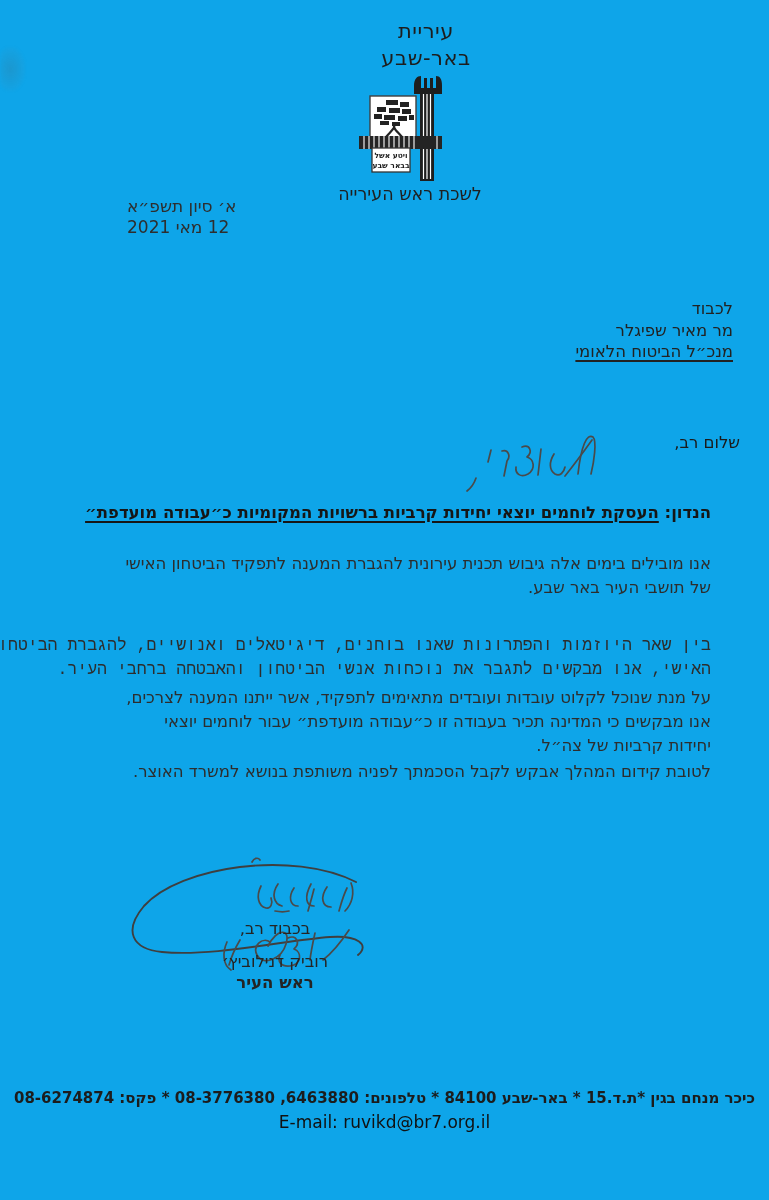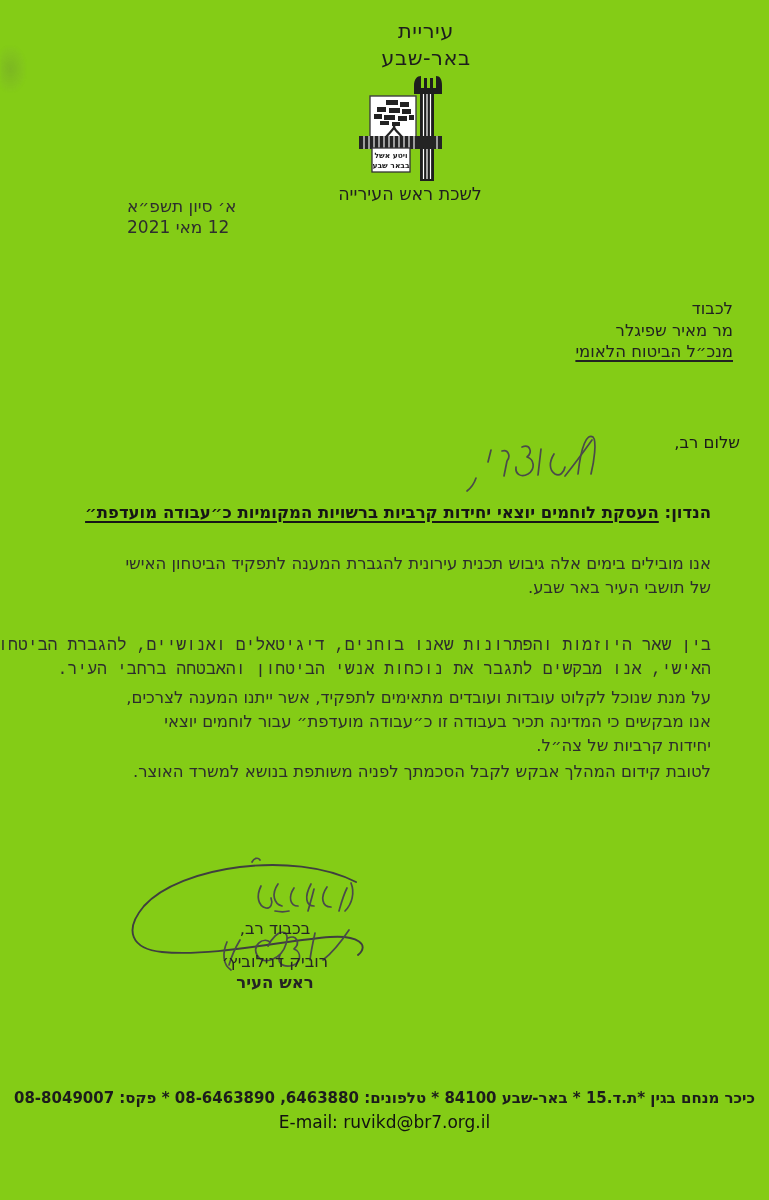--- a/index.html
+++ b/index.html
@@ -1,18 +1,18 @@
 <!DOCTYPE html>
 <html lang="he"><head>
 <meta charset="utf-8">
 <style>
   html,body{margin:0;padding:0;background:#e8e8e8;}
   .page{
     position:relative;width:769px;height:1200px;margin:0 auto;
-    background:#84cc16;overflow:hidden;
+    background:#0ea5e9;overflow:hidden;
     font-family:"DejaVu Sans",sans-serif;color:#2a2a2a;direction:rtl;
   }
   .abs{position:absolute;}
   .center{text-align:center;}
   .smudge{
     position:absolute;left:0px;top:46px;width:26px;height:46px;
     background:radial-gradient(ellipse at 40% 50%, rgba(90,90,90,0.18), rgba(120,120,120,0.05) 60%, transparent 75%);
     filter:blur(1px);
   }
   
@@ -176,16 +176,16 @@
     <path class="ink" d="M170,84 C178,80 183,89 176,95 C184,98 184,110 172,112 C163,113 159,107 162,101"></path>
     <path class="ink" d="M150,92 C159,74 173,74 168,90 C164,104 146,113 139,101 C134,91 145,83 152,88"></path>
     <path class="ink" d="M122,86 C116,96 113,104 111,111"></path>
     <path class="ink" d="M109,88 C104,99 105,111 113,116"></path>
   </svg>
 
   <div class="abs sig-col sig-closing">בכבוד רב,</div>
   <div class="abs sig-col sig-name">רוביק דנילוביץ׳</div>
   <div class="abs sig-col sig-title">ראש העיר</div>
 
-  <div class="abs footer-address center">כיכר מנחם בגין *ת.ד.15 * באר-שבע 84100 * טלפונים: 6463880, 08-6463890 * פקס: 08-8049007</div>
+  <div class="abs footer-address center">כיכר מנחם בגין *ת.ד.15 * באר-שבע 84100 * טלפונים: 6463880, 08-3776380 * פקס: 08-6274874</div>
   <div class="abs footer-email center">E-mail: ruvikd@br7.org.il</div>
 
 </div>
 
 </body></html>

